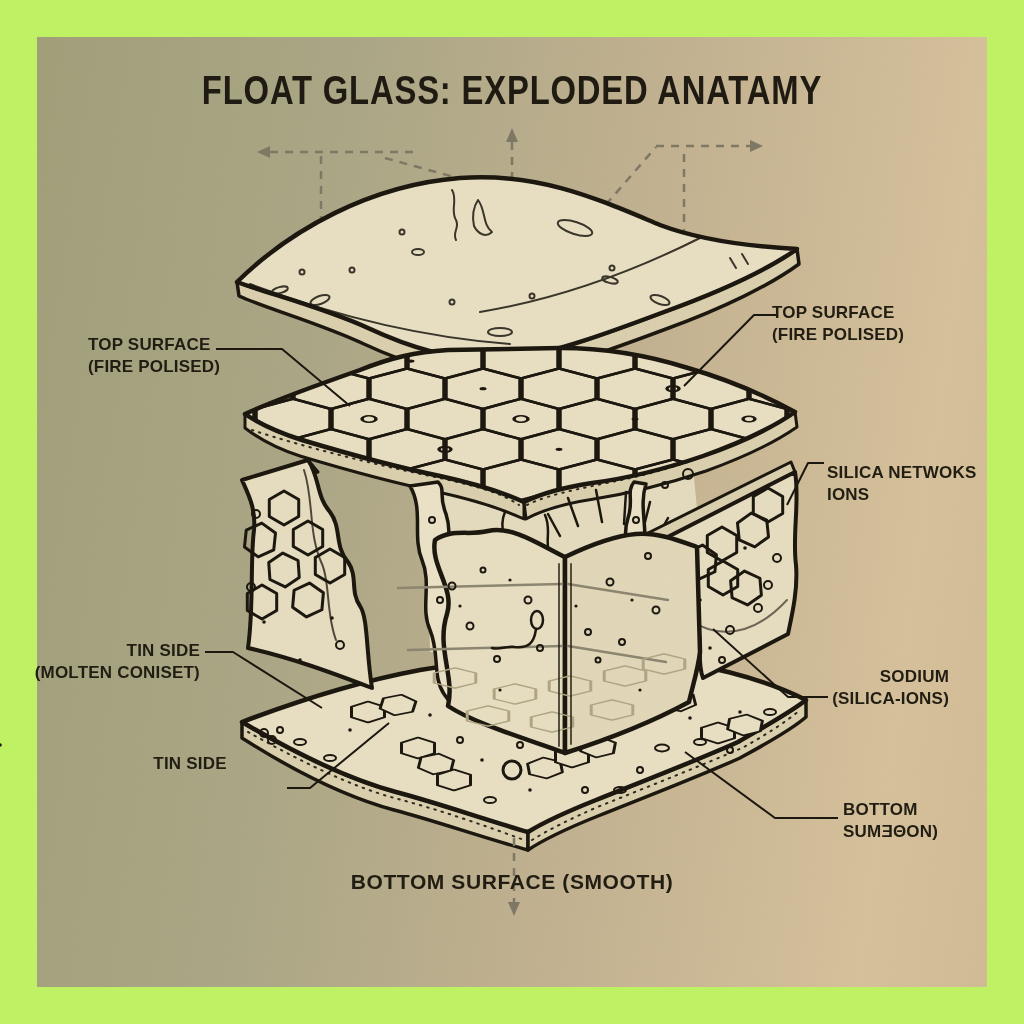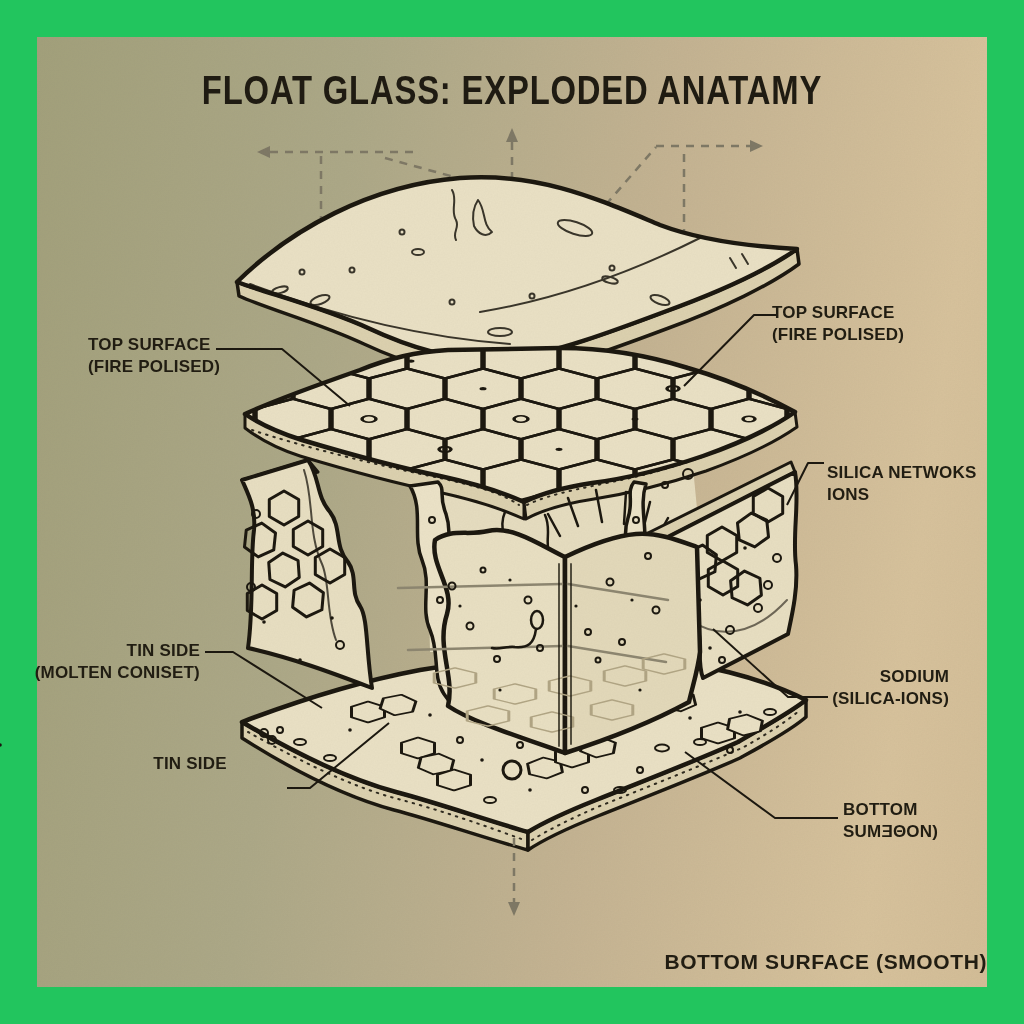--- a/index.html
+++ b/index.html
@@ -1,26 +1,26 @@
 <!DOCTYPE html>
 <html><head>
 <meta charset="utf-8">
 <style>
   html,body{margin:0;padding:0;background:#e8e4d4;}
-  .stage{position:relative;width:1024px;height:1024px;background:#22c55e;overflow:hidden;
+  .stage{position:relative;width:1024px;height:1024px;background:#bef264;overflow:hidden;
          font-family:"Liberation Sans",sans-serif;}
   .canvas{position:absolute;left:37px;top:37px;width:950px;height:950px;
           background:linear-gradient(98deg,#a2a07b 0%,#aca887 30%,#c4b392 60%,#d7c29c 88%,#d3bd97 100%);}
   .art{position:absolute;left:0;top:0;width:1024px;height:1024px;}
   .title{position:absolute;left:0;top:68px;width:1024px;text-align:center;
          font-size:40px;font-weight:bold;color:#1f1b12;letter-spacing:1px;
          transform:scaleX(.82);transform-origin:512px 0;}
   .label{position:absolute;font-size:17px;font-weight:bold;line-height:1.32;
          color:#211d12;letter-spacing:.2px;white-space:nowrap;}
-  .caption{position:absolute;left:37px;top:950px;width:950px;text-align:right;
+  .caption{position:absolute;left:37px;top:870px;width:950px;text-align:center;
            font-size:21px;font-weight:bold;color:#211d12;letter-spacing:.6px;}
 </style>
 </head>
 <body>
 
 <div class="stage">
   <div class="canvas"></div>
 
   <svg class="art" viewBox="0 0 1024 1024">
     <defs>

